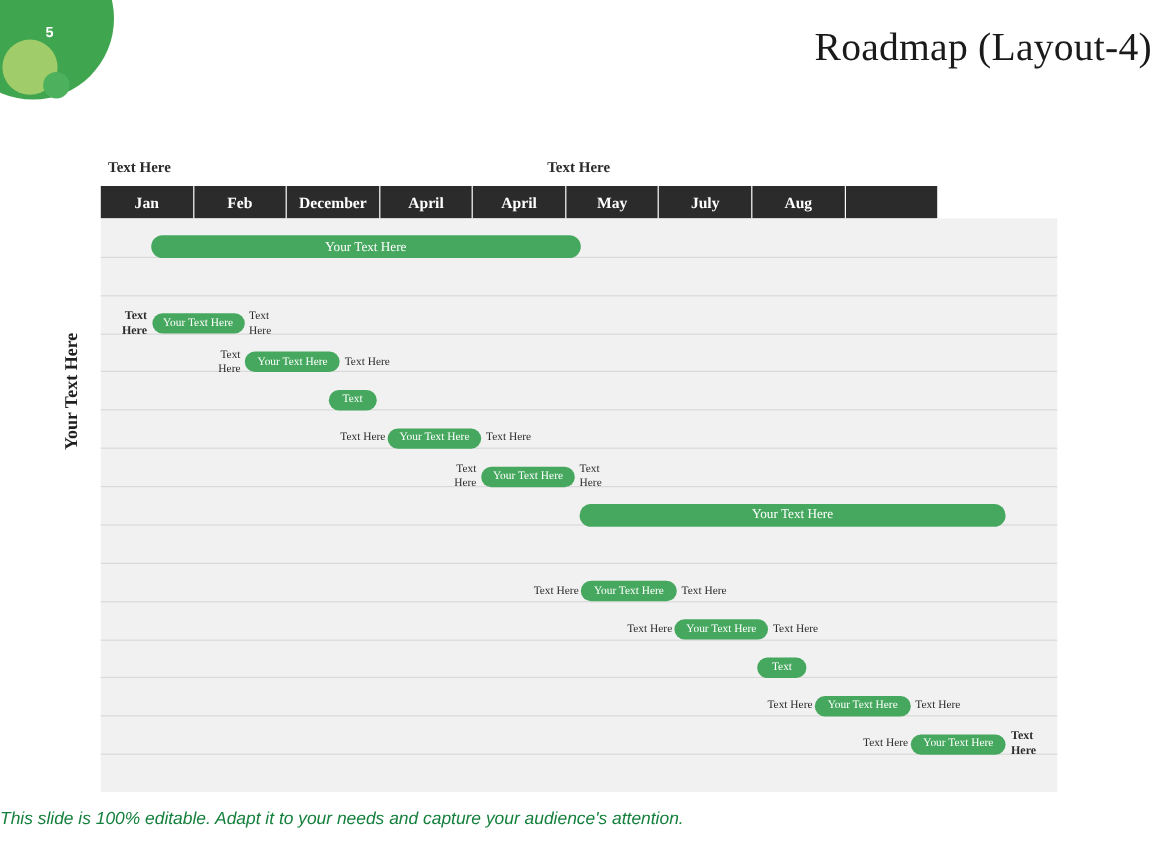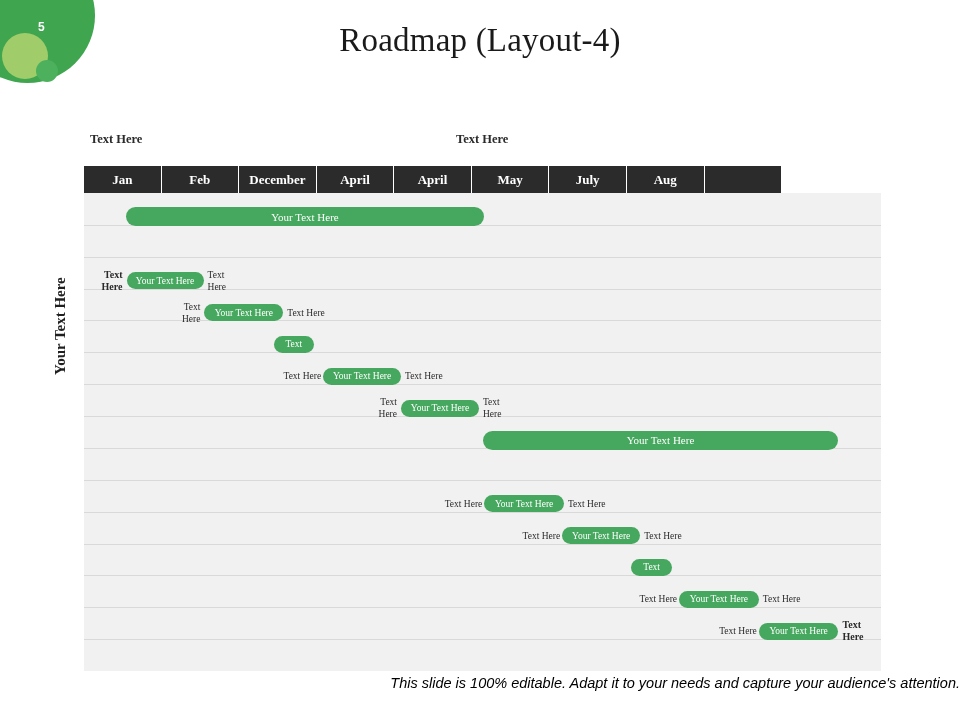--- a/index.html
+++ b/index.html
@@ -24,34 +24,34 @@
     border-radius:50%;background:#4CB05C;
   }
   .slide-num{
     position:absolute;left:38px;top:20px;color:#ffffff;
     font-family:"Liberation Sans", sans-serif;font-size:12px;font-weight:bold;
     z-index:4;
   }
 
   
   .title{
-    position:absolute;top:22px;left:0;width:960px;text-align:center;
+    position:absolute;top:22px;left:0;width:960px;text-align:right;
     font-family:"Liberation Serif", serif;
     font-size:33px;color:#1a1a1a;letter-spacing:.2px;
   }
 
   
   .cap{
     position:absolute;font-family:"Liberation Serif", serif;
     font-size:12.5px;font-weight:bold;color:#2b2b2b;white-space:nowrap;
   }
 
   
   .chart{
-    position:absolute;left:84px;top:166px;width:697px;height:505px;
+    position:absolute;left:84px;top:155px;width:697px;height:505px;
   }
   .months{
     display:flex;height:27px;background:#2b2b2b;
   }
   .month{
     flex:1 1 0;display:flex;align-items:center;justify-content:center;
     color:#ffffff;font-family:"Liberation Serif", serif;
     font-size:13px;font-weight:bold;
     border-right:1.5px solid #ffffff;box-sizing:border-box;
   }
@@ -84,23 +84,23 @@
   }
   .pill.big{font-size:11px;}
   .lbl{
     position:absolute;font-family:"Liberation Serif", serif;
     font-size:9.5px;color:#2b2b2b;line-height:12px;white-space:pre-line;
   }
   .lbl.bold{font-weight:bold;font-size:10px;}
 
   
   .footer{
-    position:absolute;left:0;top:675px;width:960px;text-align:right;
+    position:absolute;left:0;top:675px;width:960px;text-align:left;
     font-family:"Liberation Sans", sans-serif;
-    font-size:14.5px;font-style:italic;color:#000000;
+    font-size:14.5px;font-style:italic;color:#15803d;
   }
 </style>
 </head>
 <body>
 
 <div class="deco">
   <div class="c-big"></div>
   <div class="c-light"></div>
   <div class="c-small"></div>
 </div>

